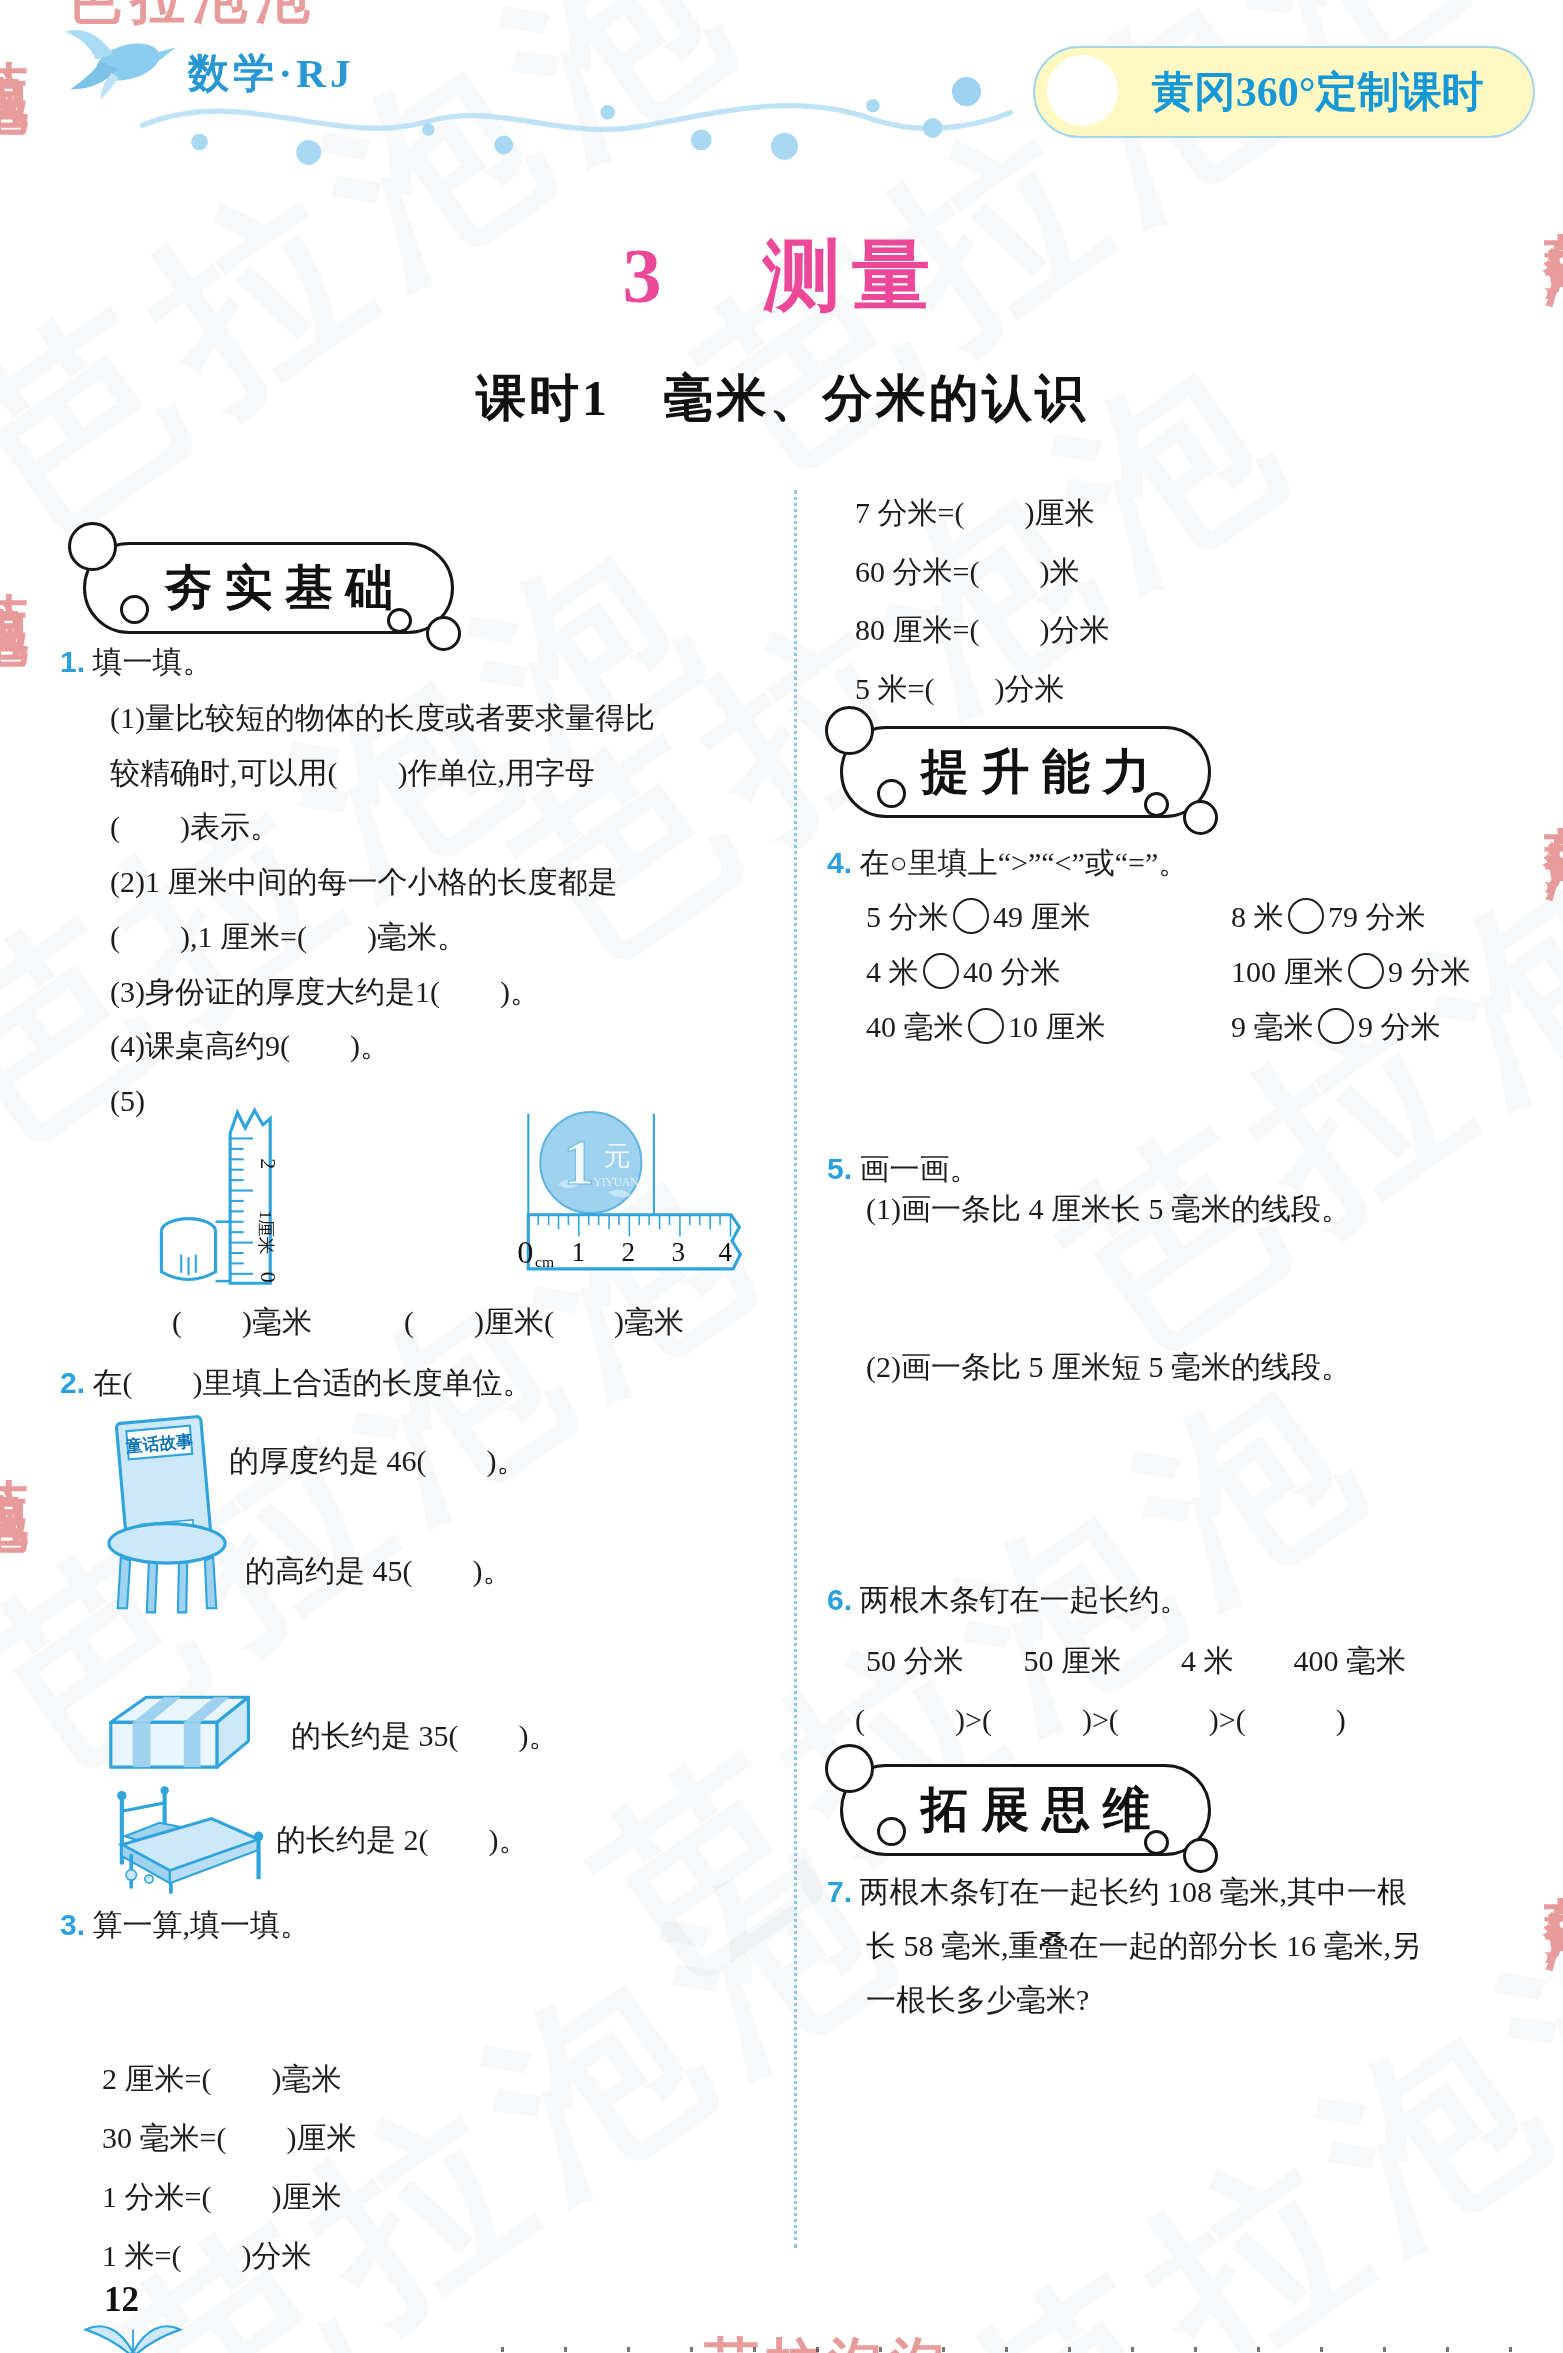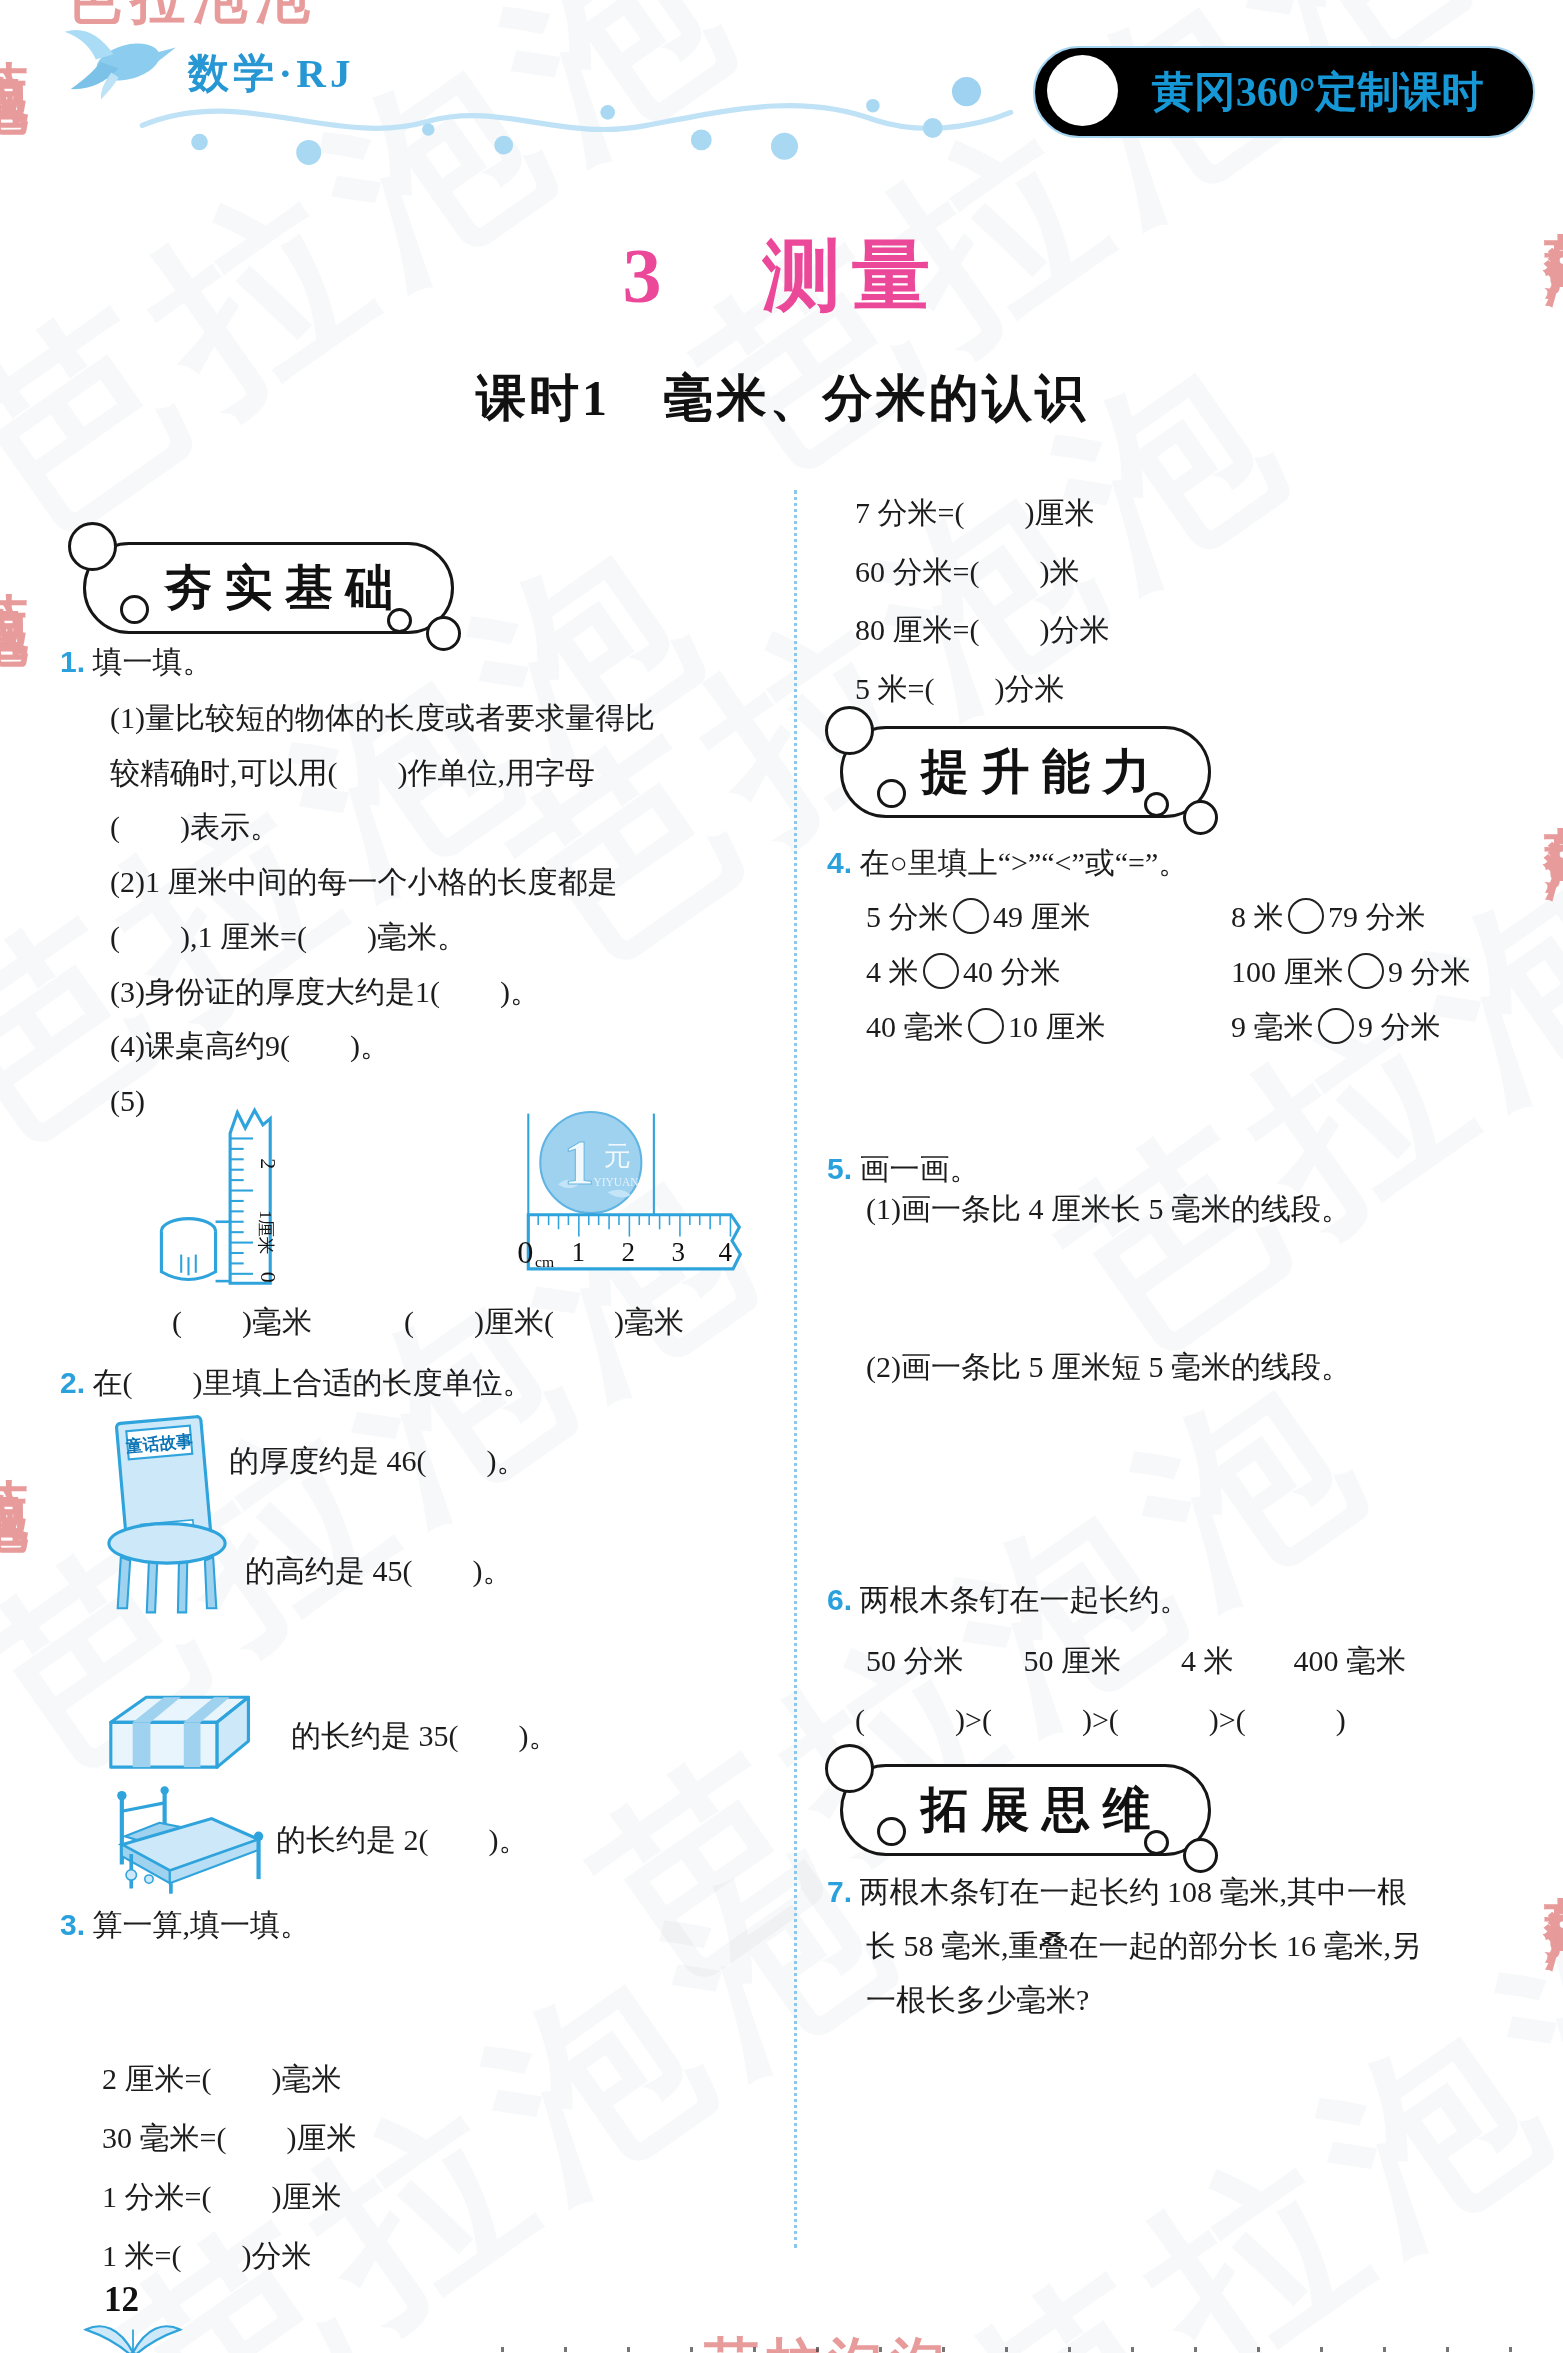--- a/index.html
+++ b/index.html
@@ -5,21 +5,21 @@
   html,body{margin:0;padding:0;background:#fff;}
   #page{position:relative;width:1564px;height:2354px;background:#ffffff;overflow:hidden;
         font-family:"Liberation Serif","DejaVu Serif",serif;color:#1c1c1c;}
   .abs{position:absolute;}
   .line{position:absolute;font-size:30px;line-height:1.25;white-space:pre;color:#1c1c1c;}
   .qnum{color:#2aa1dc;font-weight:bold;font-family:"Liberation Sans","DejaVu Sans",sans-serif;}
   .center{left:0;width:100%;text-align:center;}
   .chapter{top:224px;font-size:78px;font-weight:bold;color:#ec4899;letter-spacing:11.5px;}
   .lesson{top:365px;font-size:50px;font-weight:bold;color:#111;letter-spacing:3.1px;}
   .logo-text{left:188px;top:46px;font-size:41px;font-weight:bold;color:#2797d4;letter-spacing:4.2px;}
-  .badge{left:1033px;top:46px;width:498px;height:88px;background:#000000;border:2.1px solid #a5d4f0;border-radius:47px;}
+  .badge{left:1033px;top:46px;width:498px;height:88px;background:#fef9c3;border:2.1px solid #a5d4f0;border-radius:47px;}
   .badge-circle{position:absolute;left:11.5px;top:7.3px;width:71px;height:71px;background:#fff;border-radius:50%;}
   .badge-text{position:absolute;left:83px;top:0;right:15.6px;height:100%;display:flex;align-items:center;justify-content:center;
               font-size:42px;font-weight:bold;color:#1798d6;white-space:nowrap;}
   .pill{position:absolute;width:365px;height:86px;border:3.7px solid #161616;border-radius:57px;background:#fff;}
   .ptext{position:absolute;inset:0;display:flex;align-items:center;justify-content:center;
          font-size:48px;font-weight:900;letter-spacing:12.5px;color:#111;padding-left:33px;}
   .pc{position:absolute;background:#fff;border:3.1px solid #161616;border-radius:50%;}
   .pc1{width:43px;height:43px;left:-17.7px;top:-23px;}
   .pc2{width:23px;height:23px;left:34px;top:50px;}
   .pc3{width:19px;height:19px;right:39px;bottom:-2.1px;}

